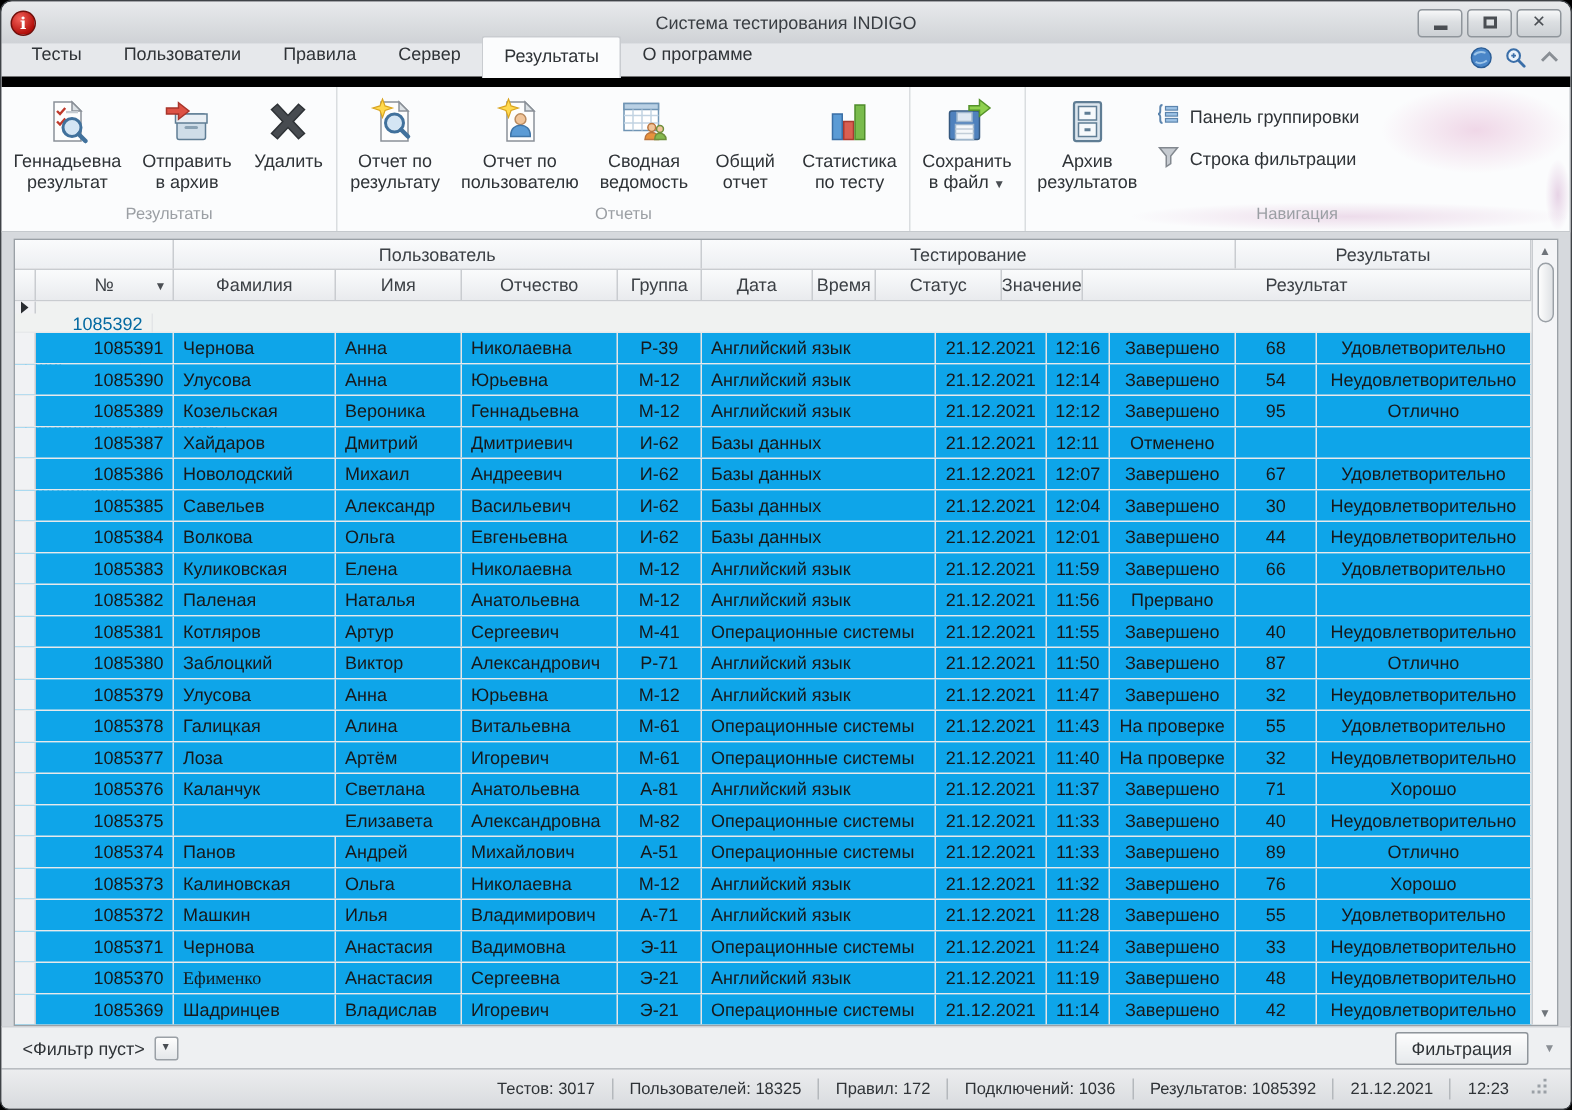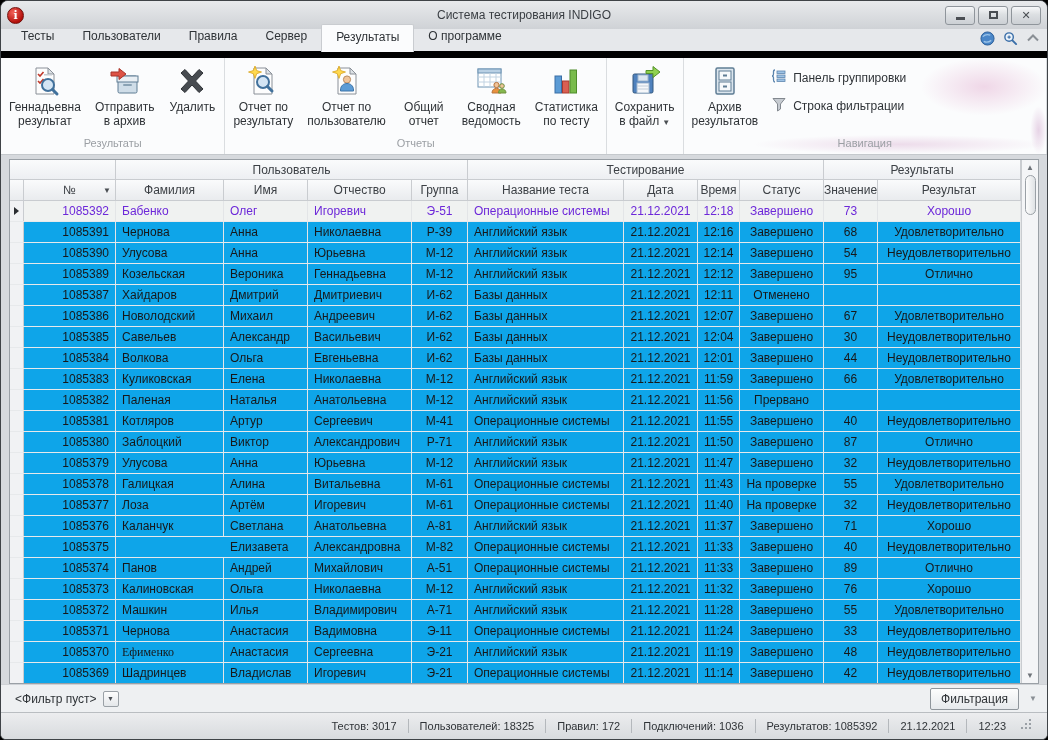--- a/index.html
+++ b/index.html
@@ -58,21 +58,21 @@
   .hgrow{display:flex;height:20px;flex:none;background:linear-gradient(#fafbfc,#edeff2);
     border-bottom:1px solid #c9ccd0;}
   .hgcell{border-right:1px solid #c9ccd0;display:flex;align-items:center;justify-content:center;
     font-size:12px;color:#3c4045;flex:none;}
   .hrow{display:flex;height:21px;flex:none;background:linear-gradient(#fafbfc,#e9ebee);
     border-bottom:1px solid #c9ccd0;}
   .hcell{border-right:1px solid #c9ccd0;display:flex;align-items:center;justify-content:center;
     font-size:12px;color:#3c4045;flex:none;position:relative;}
   .col-filter{position:absolute;right:4px;font-size:8px;color:#4a4e53;}
   .brow{display:flex;height:21px;flex:none;border-bottom:1px solid #e7e9eb;font-size:12px;color:#17181a;background:#0ea5e9;}
-  .brow.sel{background:#f0f2f1;color:#6d28d9;}
+  .brow.sel{background:#f0f2f1;color:#0369a1;flex-direction:column;}
   .cell{border-right:1px solid #e3e5e7;display:flex;align-items:center;padding:0 6px;
     white-space:nowrap;overflow:hidden;flex:none;}
   .cell.al-r{justify-content:flex-end;}
   .cell.al-c{justify-content:center;padding:0 2px;}
   .ind{width:14px;flex:none;border-right:1px solid #c9ccd0;background:#f1f2f4;
     display:flex;align-items:center;justify-content:center;}
   .brow.sel .ind{color:#17181a;}
   .ind-arrow{width:0;height:0;border-left:5px solid #2a2d31;border-top:4px solid transparent;
     border-bottom:4px solid transparent;}
   .hspacer{width:14px;flex:none;border-right:1px solid #c9ccd0;background:linear-gradient(#fafbfc,#e9ebee);}
@@ -230,41 +230,41 @@
                   <path d="M7 0l1.7 4.6L13.5 6 8.7 7.7 7 12.4 5.3 7.7.5 6l4.8-1.4z" fill="#ffd94f" stroke="#d9a41f" stroke-width="0.8"></path>
                 </g>
               </svg>
             </span>
             <div class="rlabel">
               <div>Отчет по</div>
               <div>пользователю</div>
             </div>
           </div>
           <div class="rbtn">
-            <span class="ricon"></span>
-            <div class="rlabel">
-              <div>Общий</div>
-              <div>отчет</div>
-            </div>
-          </div>
-          <div class="rbtn">
             <span class="ricon">
               <svg width="32" height="32" viewBox="0 0 32 32">
                 <rect x="3" y="4" width="23" height="18" fill="#fff" stroke="#6f94b4"></rect>
                 <rect x="3" y="4" width="23" height="4" fill="#b9d0e4" stroke="#6f94b4"></rect>
                 <path d="M9 8v14M15 8v14M21 8v14M3 12h23M3 17h23" stroke="#c2d3e2" stroke-width="1"></path>
                 <circle cx="21.5" cy="20" r="2.6" fill="#f0c49a" stroke="#b9743e"></circle>
                 <path d="M17 28c0-3 2-4.6 4.5-4.6S26 25 26 28z" fill="#e8923d" stroke="#b9743e"></path>
                 <circle cx="27" cy="21" r="2.3" fill="#f0c49a" stroke="#6e8f3c"></circle>
                 <path d="M23.5 28c0-2.7 1.6-4.1 3.5-4.1s4 1.4 4 4.1z" fill="#85b84e" stroke="#6e8f3c"></path>
               </svg>
             </span>
             <div class="rlabel">
               <div>Сводная</div>
               <div>ведомость</div>
+            </div>
+          </div>
+          <div class="rbtn">
+            <span class="ricon"></span>
+            <div class="rlabel">
+              <div>Общий</div>
+              <div>отчет</div>
             </div>
           </div>
           <div class="rbtn">
             <span class="ricon">
               <svg width="32" height="32" viewBox="0 0 32 32">
                 <rect x="5" y="11" width="6.5" height="17" fill="#5b9bd5" stroke="#3a6ea5"></rect>
                 <rect x="12.5" y="16" width="6.5" height="12" fill="#d95f52" stroke="#a83a30"></rect>
                 <rect x="20" y="5" width="6.5" height="23" fill="#79bb4c" stroke="#4f8c2b"></rect>
               </svg>
             </span>
@@ -354,23 +354,20 @@
               <span>Фамилия</span>
             </div>
             <div class="hcell" style="width: 84px;">
               <span>Имя</span>
             </div>
             <div class="hcell" style="width: 104px;">
               <span>Отчество</span>
             </div>
             <div class="hcell" style="width: 56px;">
               <span>Группа</span>
-            </div>
-            <div class="hcell" style="width: 156px;">
-              <span>Название теста</span>
             </div>
             <div class="hcell" style="width: 74px;">
               <span>Дата</span>
             </div>
             <div class="hcell" style="width: 42px;">
               <span>Время</span>
             </div>
             <div class="hcell" style="width: 84px;">
               <span>Статус</span>
             </div>

